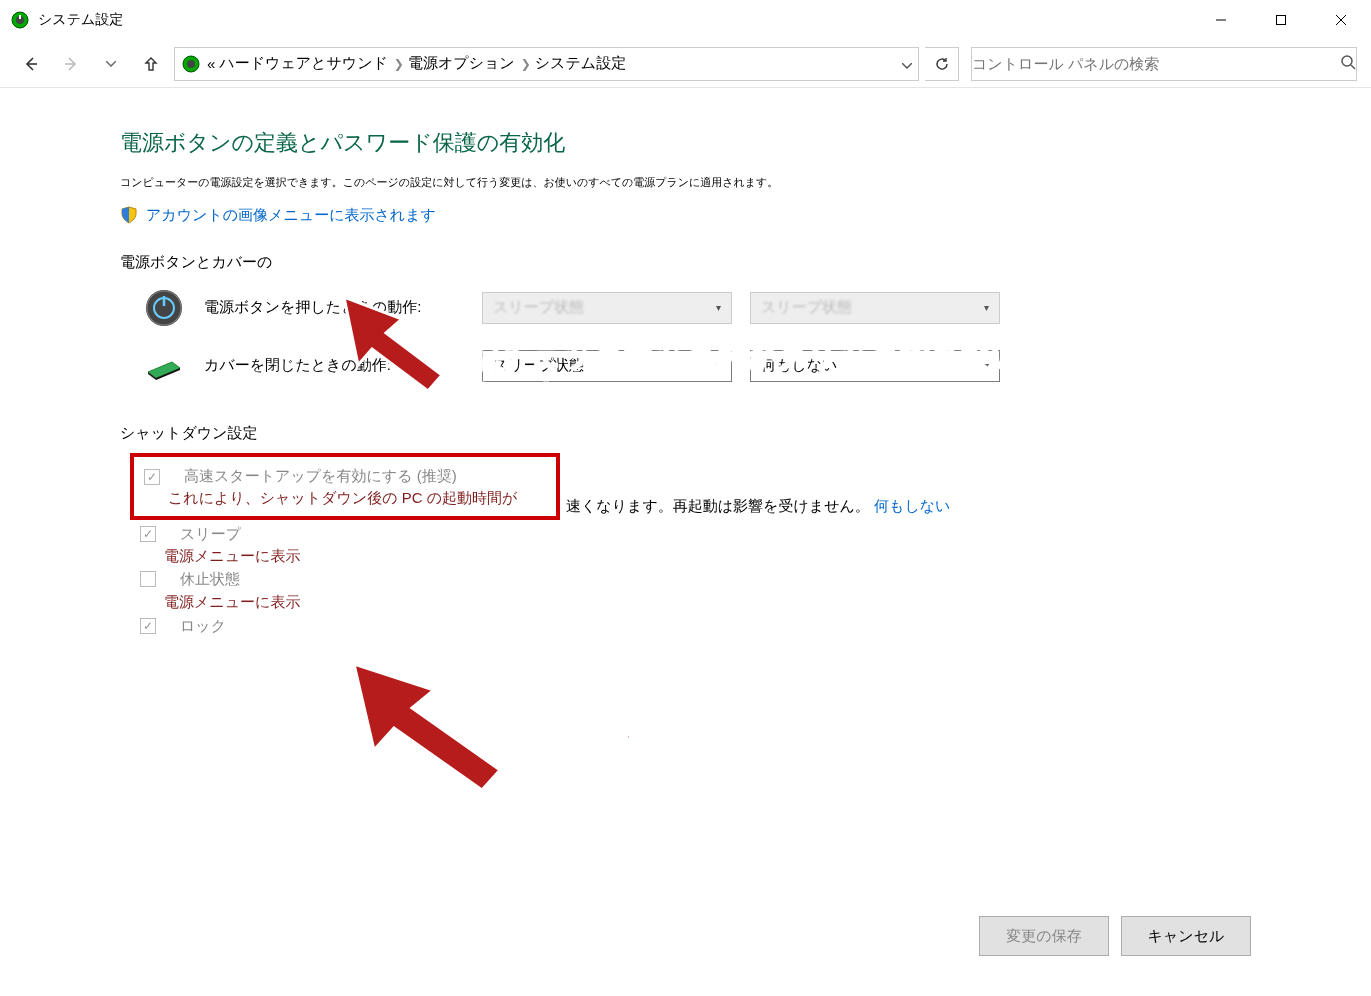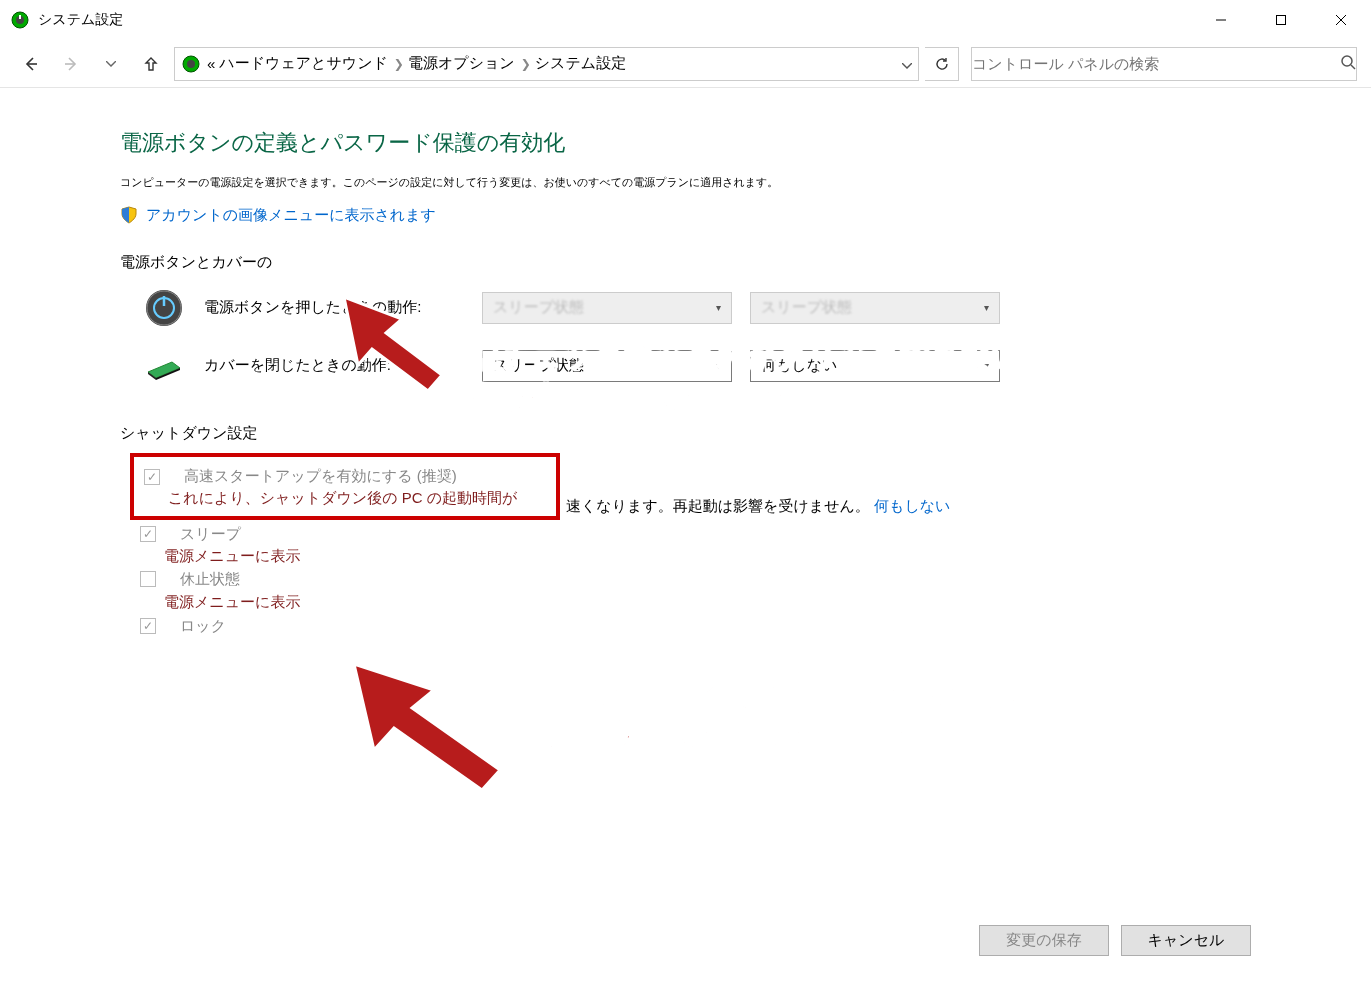--- a/index.html
+++ b/index.html
@@ -55,21 +55,21 @@
 .cb-box { width: 16px; height: 16px; border: 1px solid #888; display: inline-flex; align-items: center; justify-content: center; background: #fff; }
 .cb-box.checked::after { content: "✓"; font-size: 12px; color: #0066cc; }
 .cb-box.disabled { border-color: #bbb; }
 .cb-box.disabled.checked::after { color: #999; }
 .cb-text { font-size: 15px; }
 .cb-text.disabled { color: #888; }
 .cb-sub { font-size: 15px; color: #7f1d1d; margin-left: 44px; margin-top: 3px; }
 
 
 .footer { position: absolute; bottom: 40px; right: 120px; display: flex; gap: 12px; }
-.btn { min-width: 130px; height: 31px; border: 1px solid #adadad; background: #e1e1e1; display: flex; align-items: center; justify-content: center; font-size: 15px; }
+.btn { min-width: 130px; height: 40px; border: 1px solid #adadad; background: #e1e1e1; display: flex; align-items: center; justify-content: center; font-size: 15px; }
 .btn.disabled { color: #888; }
 
 
 .anno-arrow { position: absolute; }
 .anno-text { position: absolute; font-size: 30px; font-weight: 900; color: #b71c1c; -webkit-text-stroke: 2px #fff; text-stroke: 2px #fff; line-height: 1.4; white-space: nowrap; text-shadow: 0 0 3px #fff, 0 0 3px #fff; }
 
 
 .app-icon-svg { display: block; }
 </style>
 </head>

